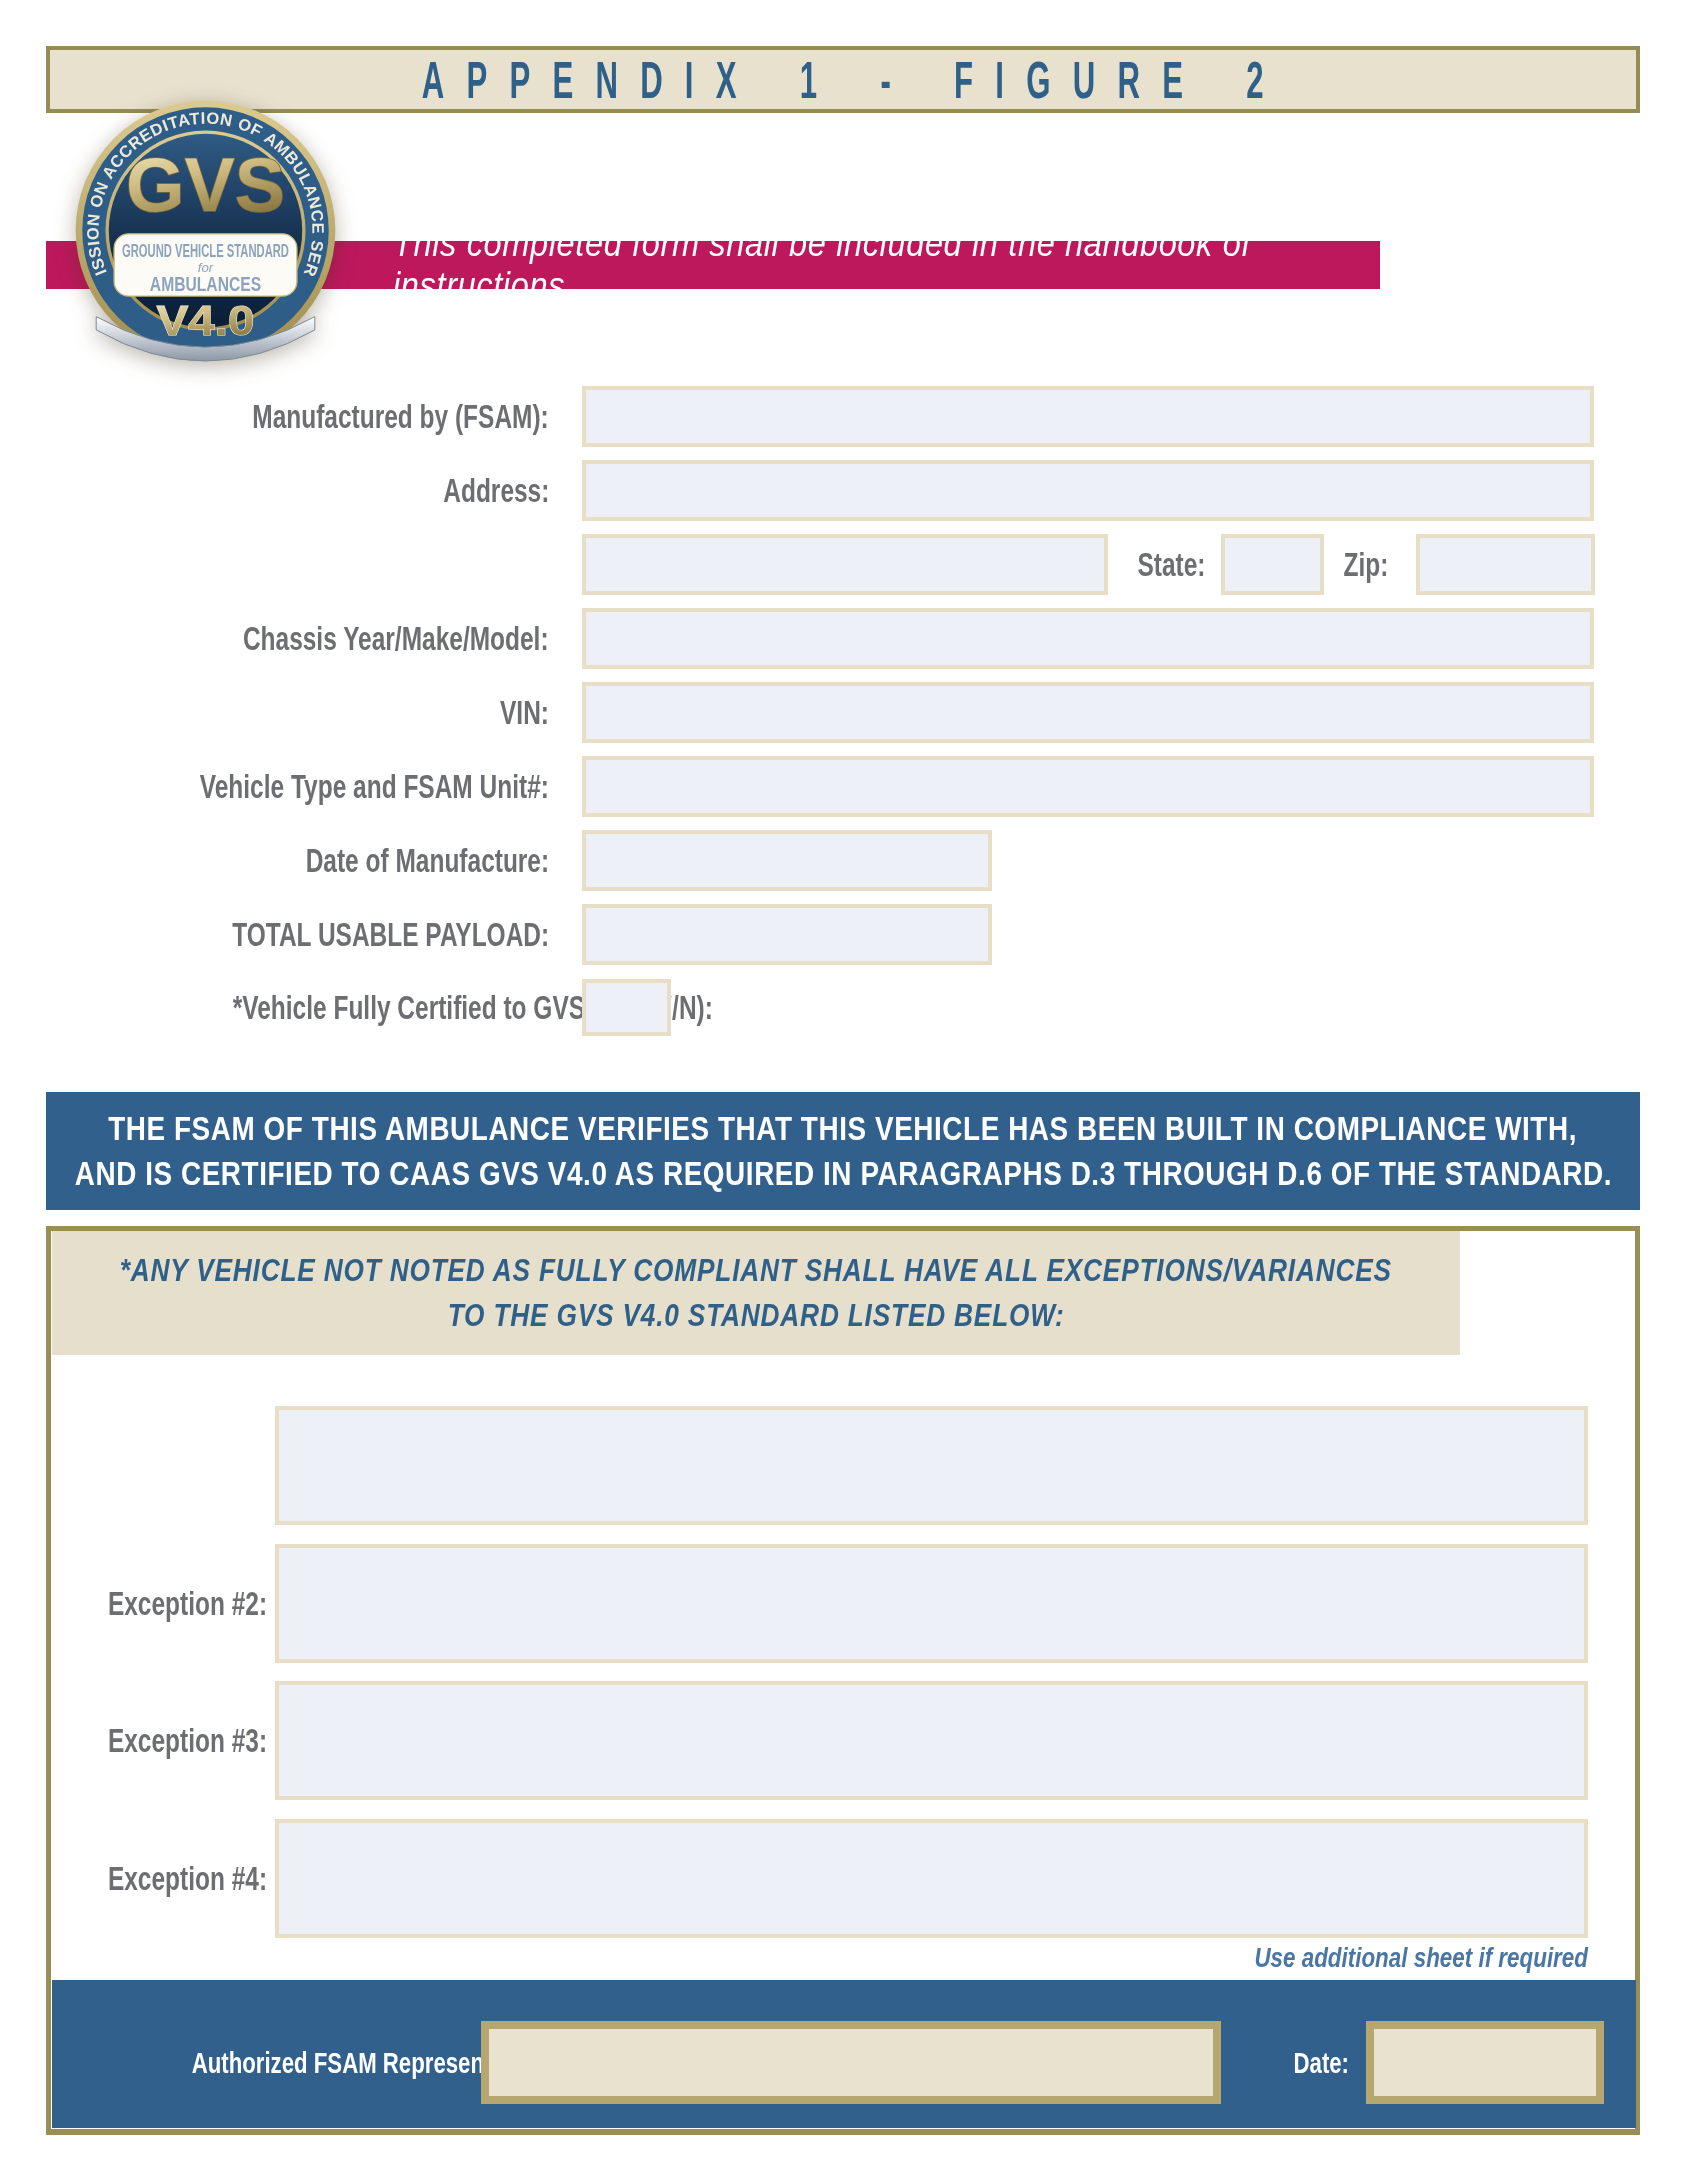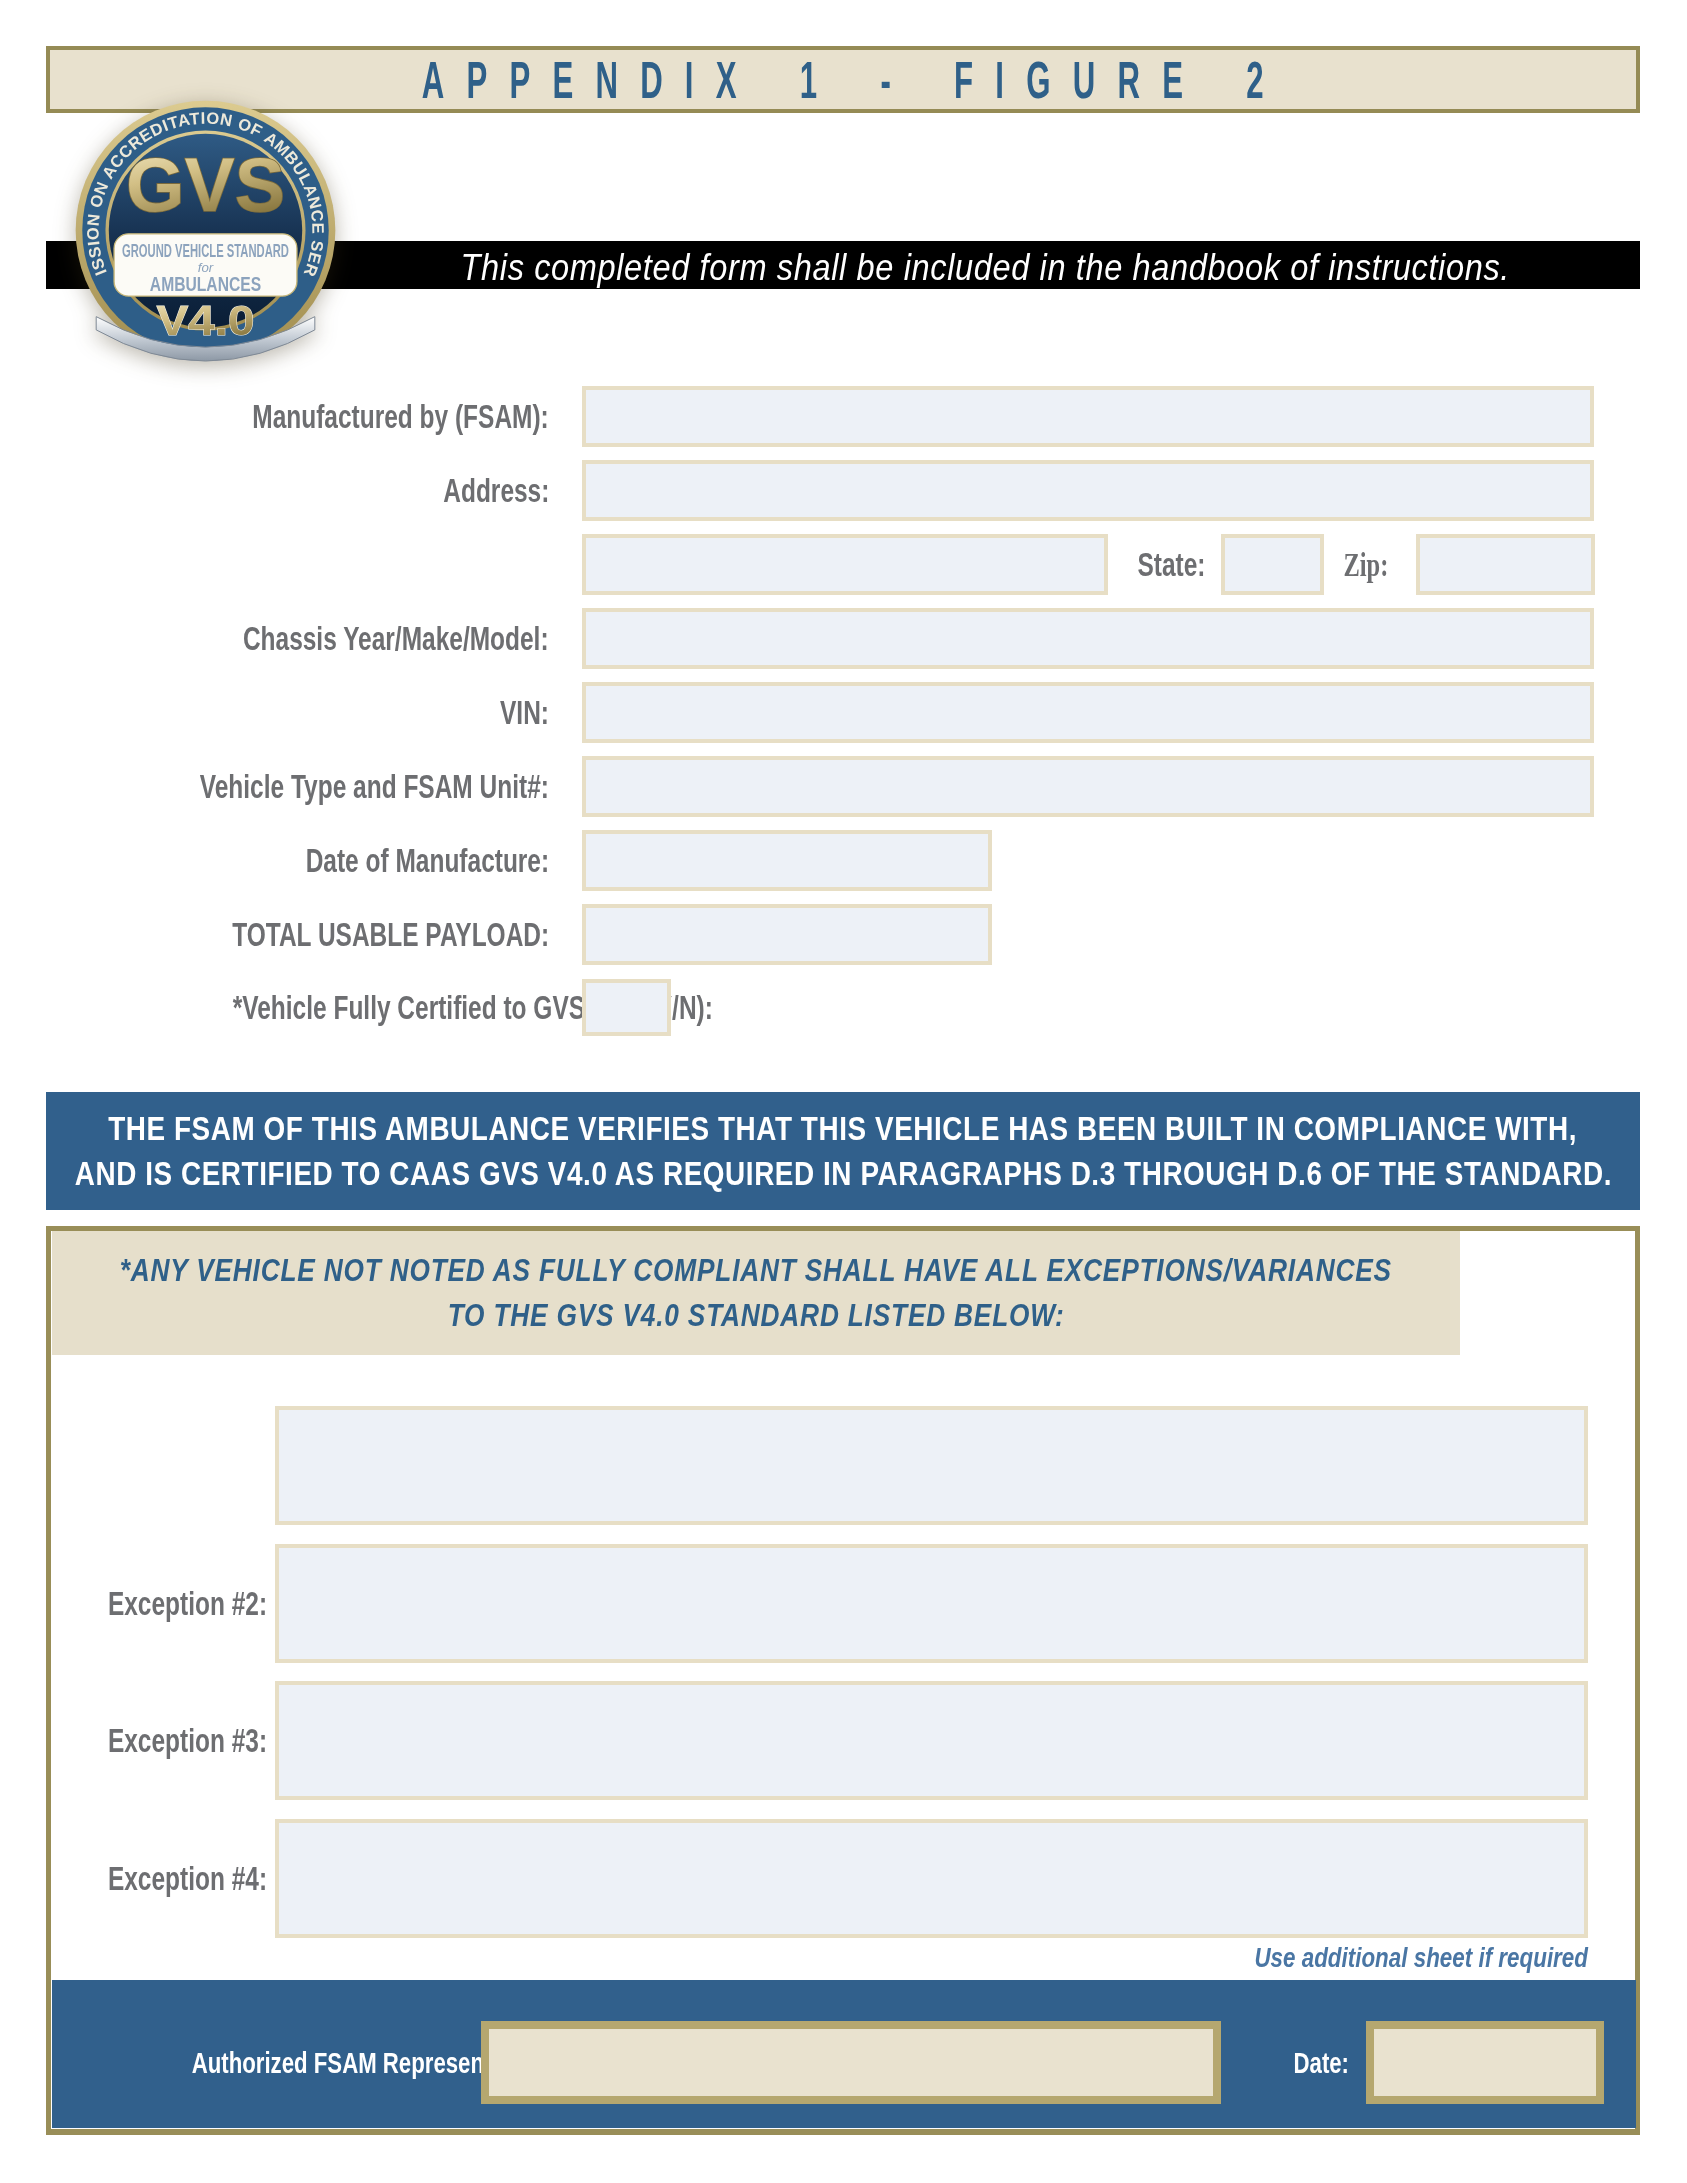--- a/index.html
+++ b/index.html
@@ -27,22 +27,22 @@
     background:#31608C;border-top:3.3px solid #A39763;border-bottom:3.3px solid #A39763;
     display:flex;align-items:center;justify-content:center;padding-left:284px;
   }
   .title-band span{
     color:#ffffff;font-weight:bold;font-size:60px;letter-spacing:2px;
     transform:scaleX(0.66);
   }
 
   
   .subtitle-band{
-    left:46px;top:241px;width:1594px;height:48px;background:#000000;
-    display:flex;align-items:flex-end;justify-content:center;padding-left:284px;
+    left:46px;top:241px;width:1334px;height:48px;background:#be185d;
+    display:flex;align-items:center;justify-content:center;padding-left:284px;
   }
   .subtitle-band span{
     color:#ffffff;font-style:italic;font-size:37px;letter-spacing:0.7px;
     transform:scaleX(0.88);
   }
 
   
   .flabel{
     position:absolute;box-sizing:border-box;text-align:right;
     color:#6D6E71;font-weight:bold;font-size:34px;
@@ -161,21 +161,21 @@
   <div class="fld" style="left:582px;top:386px;width:1012px;height:61px;"></div>
 
   <div class="flabel" style="left:46px;top:460px;width:503px;line-height:61px;">
     <span>Address:</span></div>
   <div class="fld" style="left:582px;top:460px;width:1012px;height:61px;"></div>
 
   <div class="fld" style="left:582px;top:534px;width:526px;height:61px;"></div>
   <div class="flabel" style="left:1059px;top:534px;width:146px;line-height:61px;">
     <span>State:</span></div>
   <div class="fld" style="left:1221px;top:534px;width:103px;height:61px;"></div>
-  <div class="flabel" style="left:1256px;top:534px;width:132px;line-height:61px;font-family:Liberation Serif, serif;">
+  <div class="flabel" style="left:1256px;top:534px;width:132px;line-height:61px;">
     <span>Zip:</span></div>
   <div class="fld" style="left:1416px;top:534px;width:179px;height:61px;"></div>
 
   <div class="flabel" style="left:46px;top:608px;width:503px;line-height:61px;">
     <span>Chassis Year/Make/Model:</span></div>
   <div class="fld" style="left:582px;top:608px;width:1012px;height:61px;"></div>
 
   <div class="flabel" style="left:46px;top:682px;width:503px;line-height:61px;">
     <span>VIN:</span></div>
   <div class="fld" style="left:582px;top:682px;width:1012px;height:61px;"></div>

